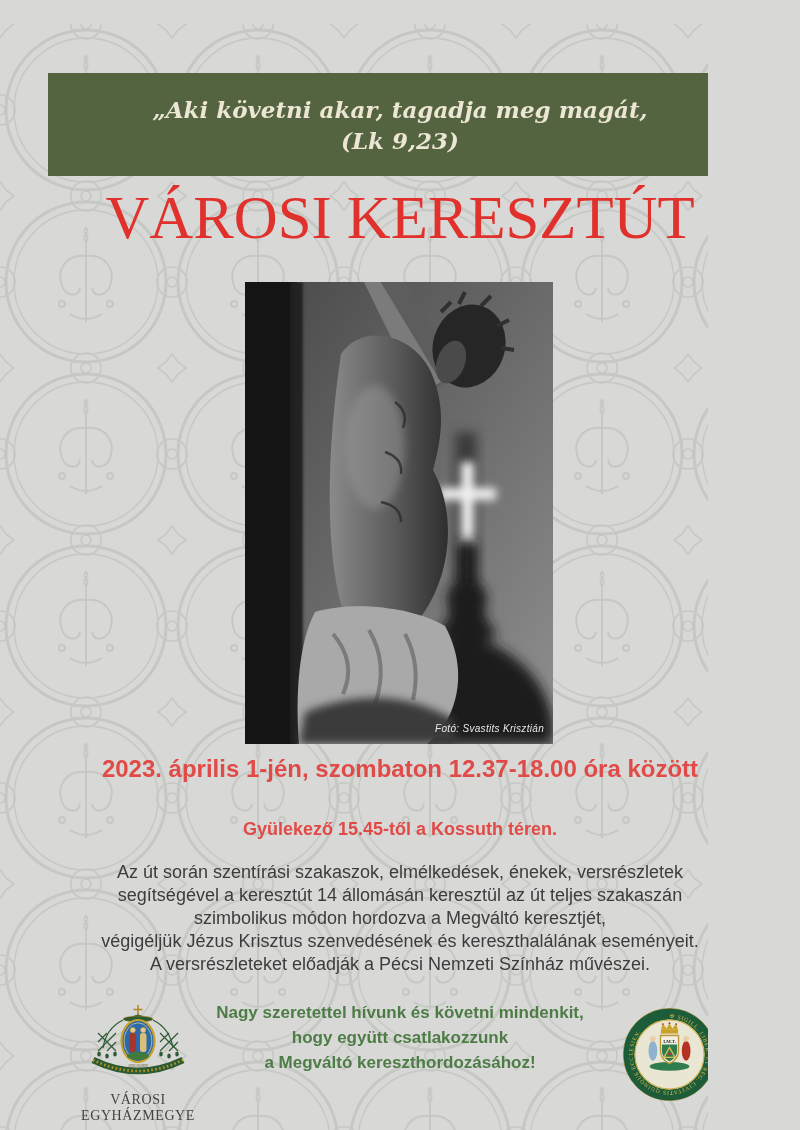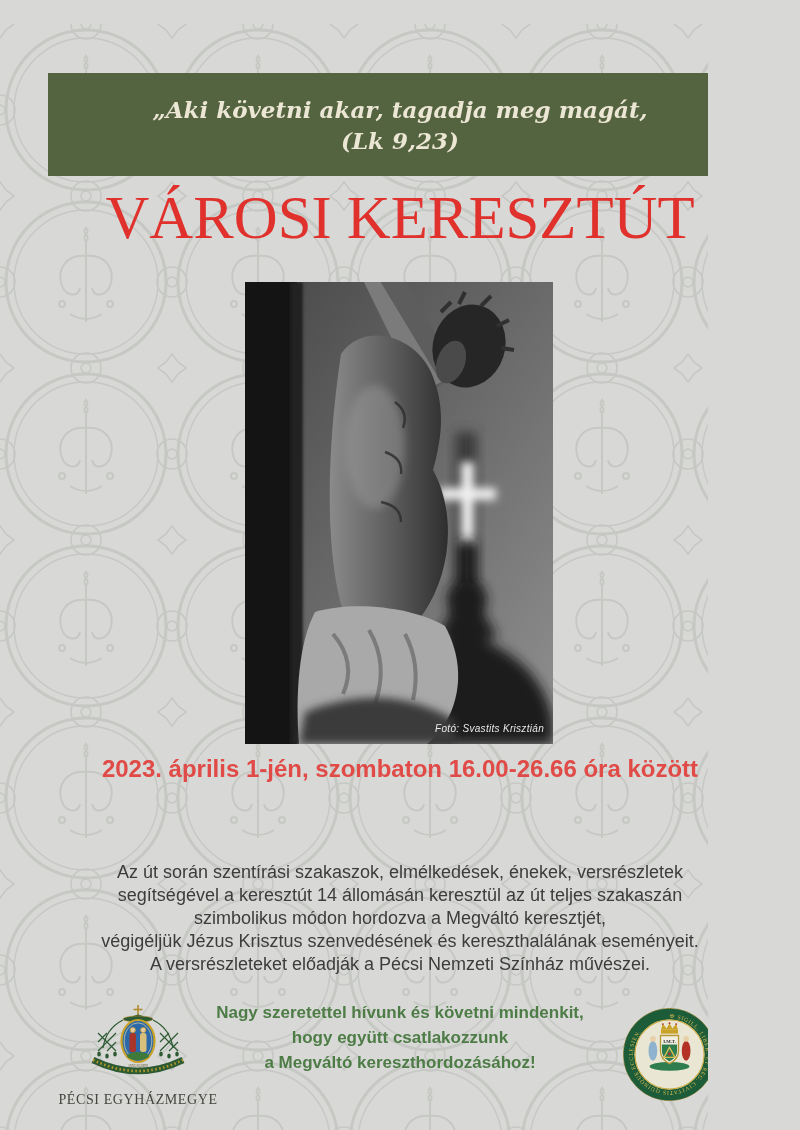--- a/index.html
+++ b/index.html
@@ -152,21 +152,22 @@
       <ellipse cx="130" cy="165" rx="30" ry="62" fill="#9d9d9d" opacity="0.45" filter="url(#b4)"></ellipse>
       <path d="M150,120 q14,10 8,26 M140,170 q18,6 16,22 M136,220 q20,4 20,20" stroke="#2c2c2c" stroke-width="2.4" fill="none" opacity="0.8"></path>
 
       <path d="M70,330 C110,318 170,326 200,344 C226,392 210,440 182,462 L54,462 C50,412 54,360 70,330 Z" fill="#a9a9a9"></path>
       <path d="M88,352 q24,28 10,60 M124,348 q20,34 6,74 M160,352 q16,30 8,66" stroke="#6f6f6f" stroke-width="4" fill="none" opacity="0.8"></path>
       <path d="M60,430 Q140,398 210,438 L210,462 L54,462 Z" fill="#3a3a3a" filter="url(#b4)"></path>
     </svg>
     <span class="photo-credit">Fotó: Svastits Krisztián</span>
   </div>
 
-  <div class="abs event-line1">2023. április 1-jén, szombaton 16.00-26.66 óra között</div>
+  <div class="abs event-line1">2023. április 1-jén, szombaton 12.37-18.00 óra között</div>
+  <div class="abs event-line3">Gyülekező 15.45-től a Kossuth téren.</div>
 
   <div class="abs description">
     <div>Az út során szentírási szakaszok, elmélkedések, énekek, versrészletek</div>
     <div>segítségével a keresztút 14 állomásán keresztül az út teljes szakaszán</div>
     <div>szimbolikus módon hordozva a Megváltó keresztjét,</div>
     <div>végigéljük Jézus Krisztus szenvedésének és kereszthalálának eseményeit.</div>
     <div>A versrészleteket előadják a Pécsi Nemzeti Színház művészei.</div>
   </div>
 
   <div class="abs invitation">
@@ -212,21 +213,21 @@
       <circle cx="53.2" cy="27" r="2.6" fill="#e8c9a0" stroke="#c9a227" stroke-width="0.7"></circle>
     </g>
     <text x="48" y="63.5" text-anchor="middle" font-size="3" fill="#6b5b33" font-family="Liberation Serif, serif">ANNO DOMINI</text>
     <text x="48" y="67.2" text-anchor="middle" font-size="3" fill="#6b5b33" font-family="Liberation Serif, serif">1009</text>
 
     <g fill="none">
       <path d="M3,57 Q48,79 93,57" stroke="#2d5a33" stroke-width="6.5"></path>
       <path d="M3,57 Q48,79 93,57" stroke="#c9a227" stroke-width="2.6" stroke-dasharray="1.6 2.4" opacity="0.85"></path>
     </g>
   </svg>
-  <div class="diocese-label">PÉCSI EGYHÁZMEGYE</div>
+  <div class="diocese-label">VÁROSI EGYHÁZMEGYE</div>
 
   <svg class="seal" viewBox="0 0 100 100">
     <defs>
       <path id="sealArc" d="M 50,11.5 a 38.5,38.5 0 1 1 -0.05,0"></path>
     </defs>
     <circle cx="50" cy="50" r="48.5" fill="#efecdc" stroke="#9a8334" stroke-width="1"></circle>
     <circle cx="50" cy="50" r="42.5" fill="none" stroke="#1d5c38" stroke-width="11.5"></circle>
     <text font-size="6" letter-spacing="0.8" fill="#d9bc55" font-family="Liberation Serif, serif">
       <textPath href="#sealArc" startOffset="0">✠ SIGILL. LIBER. ET REG. CIVITATIS QUINQUE ECCLESIEN.</textPath>
     </text>

